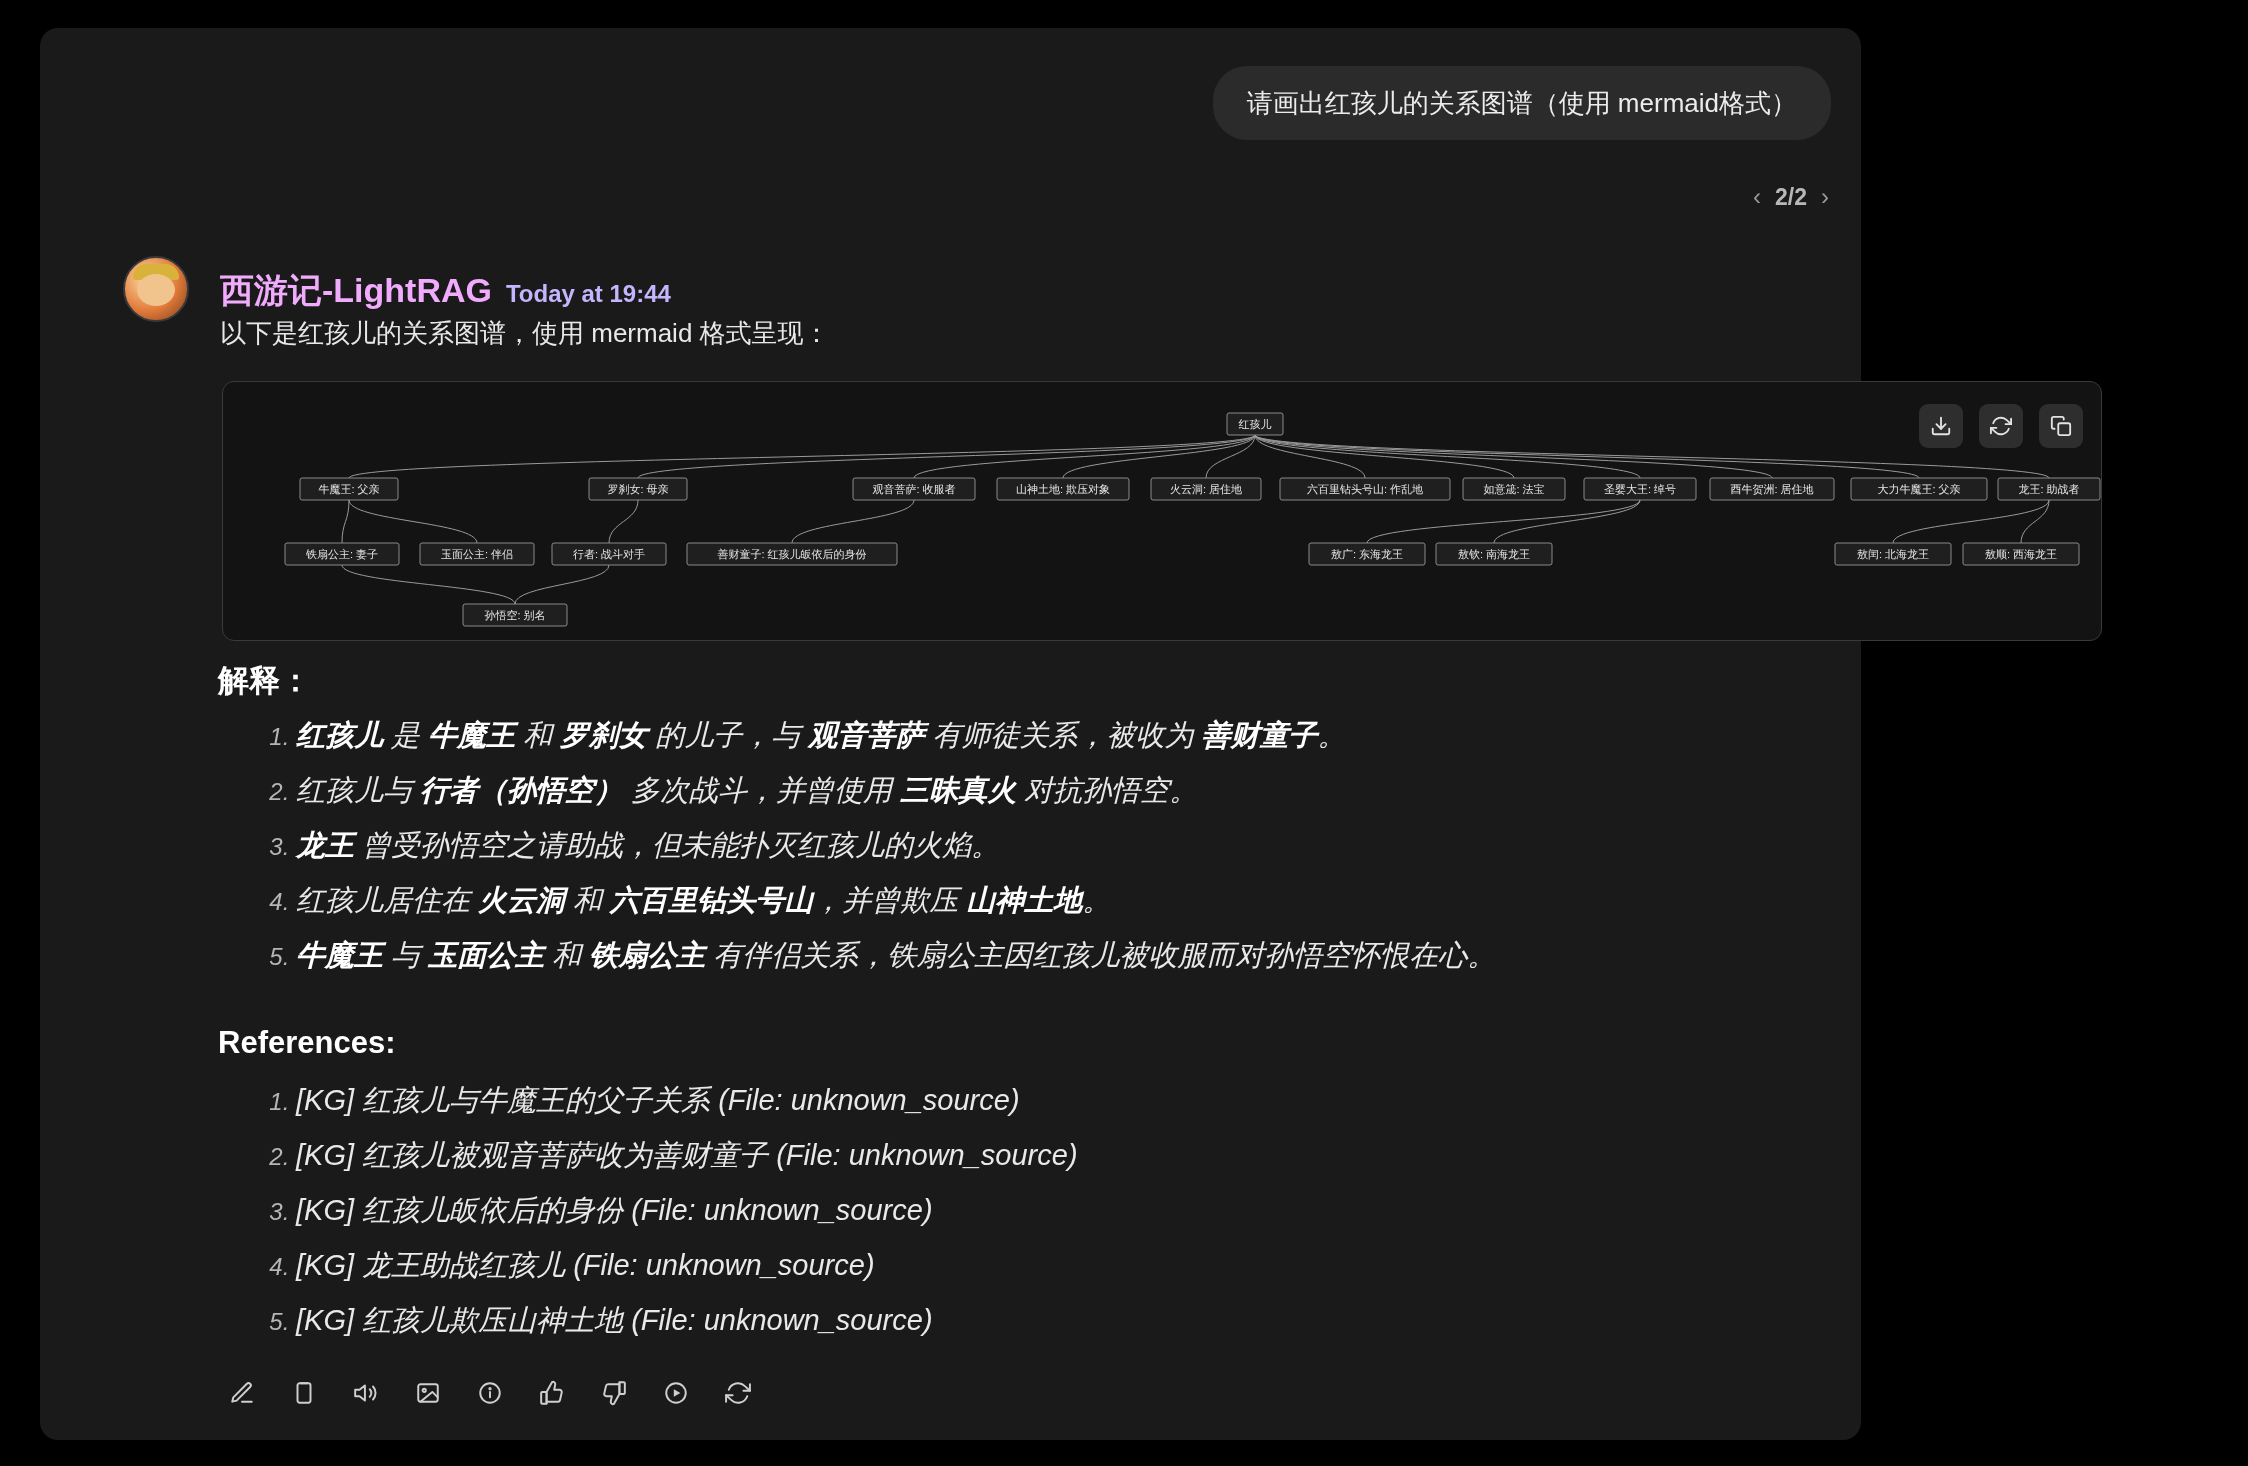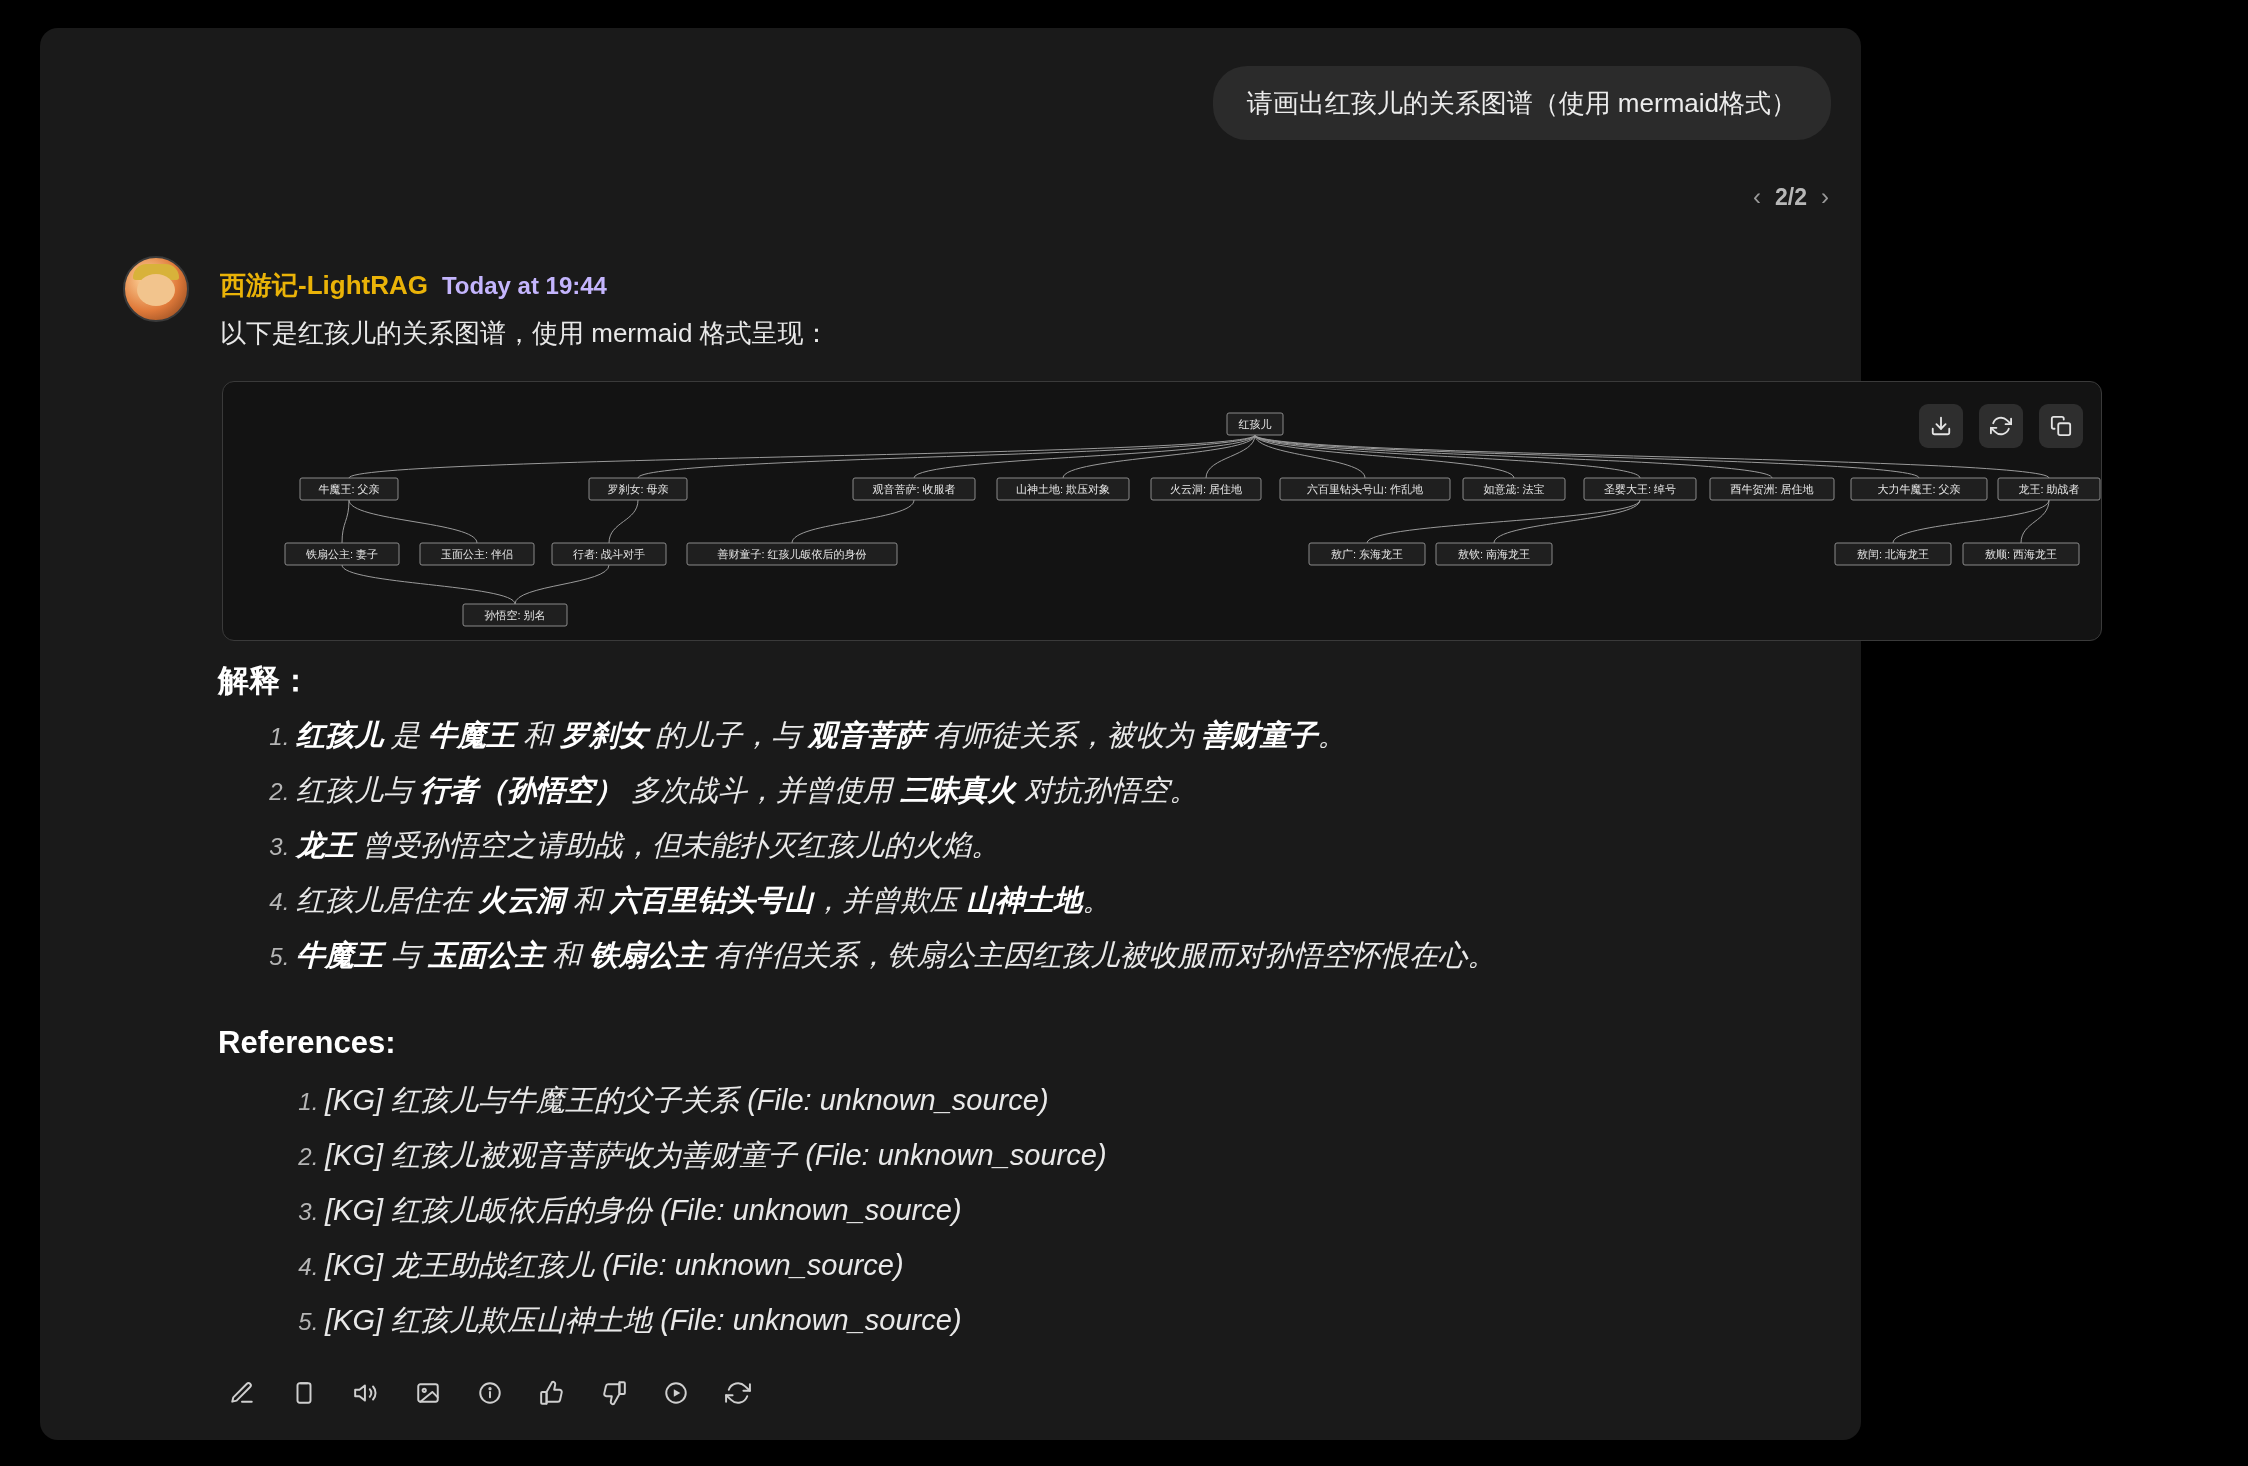--- a/index.html
+++ b/index.html
@@ -84,22 +84,22 @@
   }
   .assistant-name-row {
     position: absolute;
     left: 180px;
     top: 240px;
     display: flex;
     align-items: baseline;
     gap: 14px;
   }
   .assistant-name {
-    color: #eab308;
-    font-size: 26px;
+    color: #f0abfc;
+    font-size: 34px;
     font-weight: bold;
   }
   .assistant-time {
     color: #c4b5fd;
     font-size: 24px;
     font-weight: bold;
   }
   .intro-line {
     position: absolute;
     left: 180px;
@@ -176,21 +176,21 @@
   ol.list li {
     font-size: 29px;
     line-height: 55px;
     color: #e9e9e9;
     font-style: italic;
   }
   ol.list li::marker { color: #b5b5b5; font-size: 24px; }
   ol.list b { color: #ffffff; font-weight: bold; }
   #explain-list { top: 680px; }
   #refs-list { top: 1045px; }
-  #refs-list li { line-height: 55px; margin-left: 29px; }
+  #refs-list li { line-height: 55px; }
 
   
   .action-bar {
     position: absolute;
     left: 185px;
     top: 1348px;
     display: flex;
     gap: 28px;
     align-items: center;
   }

